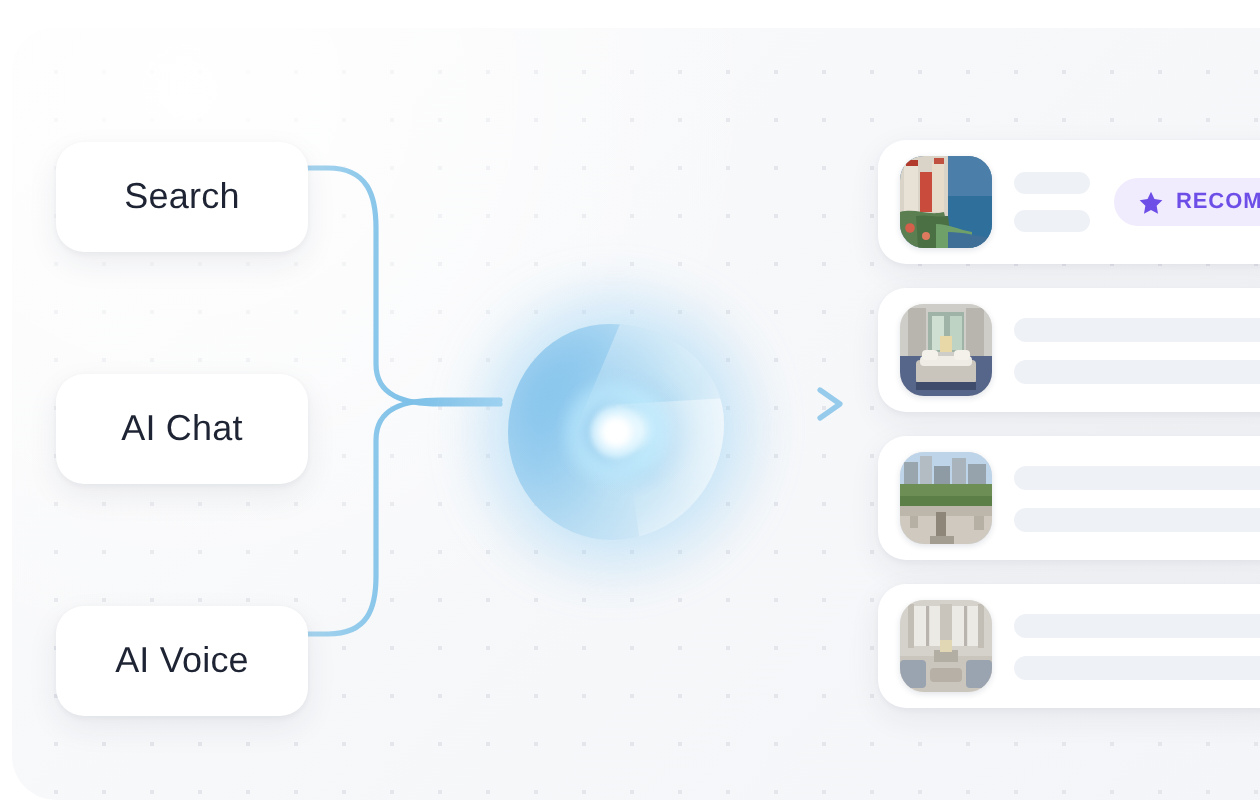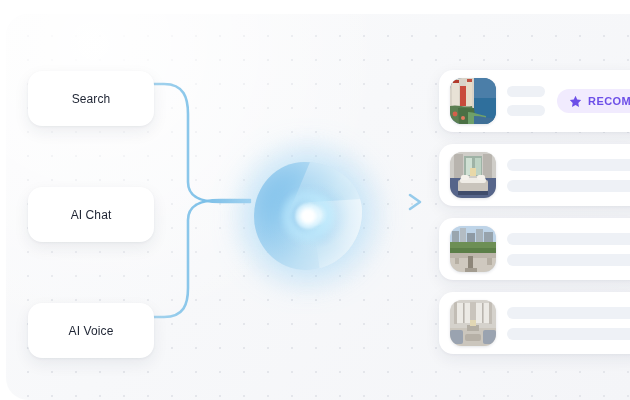--- a/index.html
+++ b/index.html
@@ -42,21 +42,21 @@
   
   .node {
     position:absolute;
     width:126px; height:55px;
     background:#ffffff;
     border-radius:14px;
     box-shadow:0 6px 16px rgba(23,38,66,.07), 0 1px 3px rgba(23,38,66,.05);
     display:flex; align-items:center; justify-content:center;
   }
   .node span {
-    font-size:12px;
+    font-size:18px;
     color:#1e2433;
     letter-spacing:.1px;
   }
   #node-0 { left:22px;  top:57px; }
   #node-1 { left:22px;  top:173px; }
   #node-2 { left:22px;  top:289px; }
 
   
   .wires { position:absolute; left:0; top:0; width:624px; height:386px; pointer-events:none; }
 

